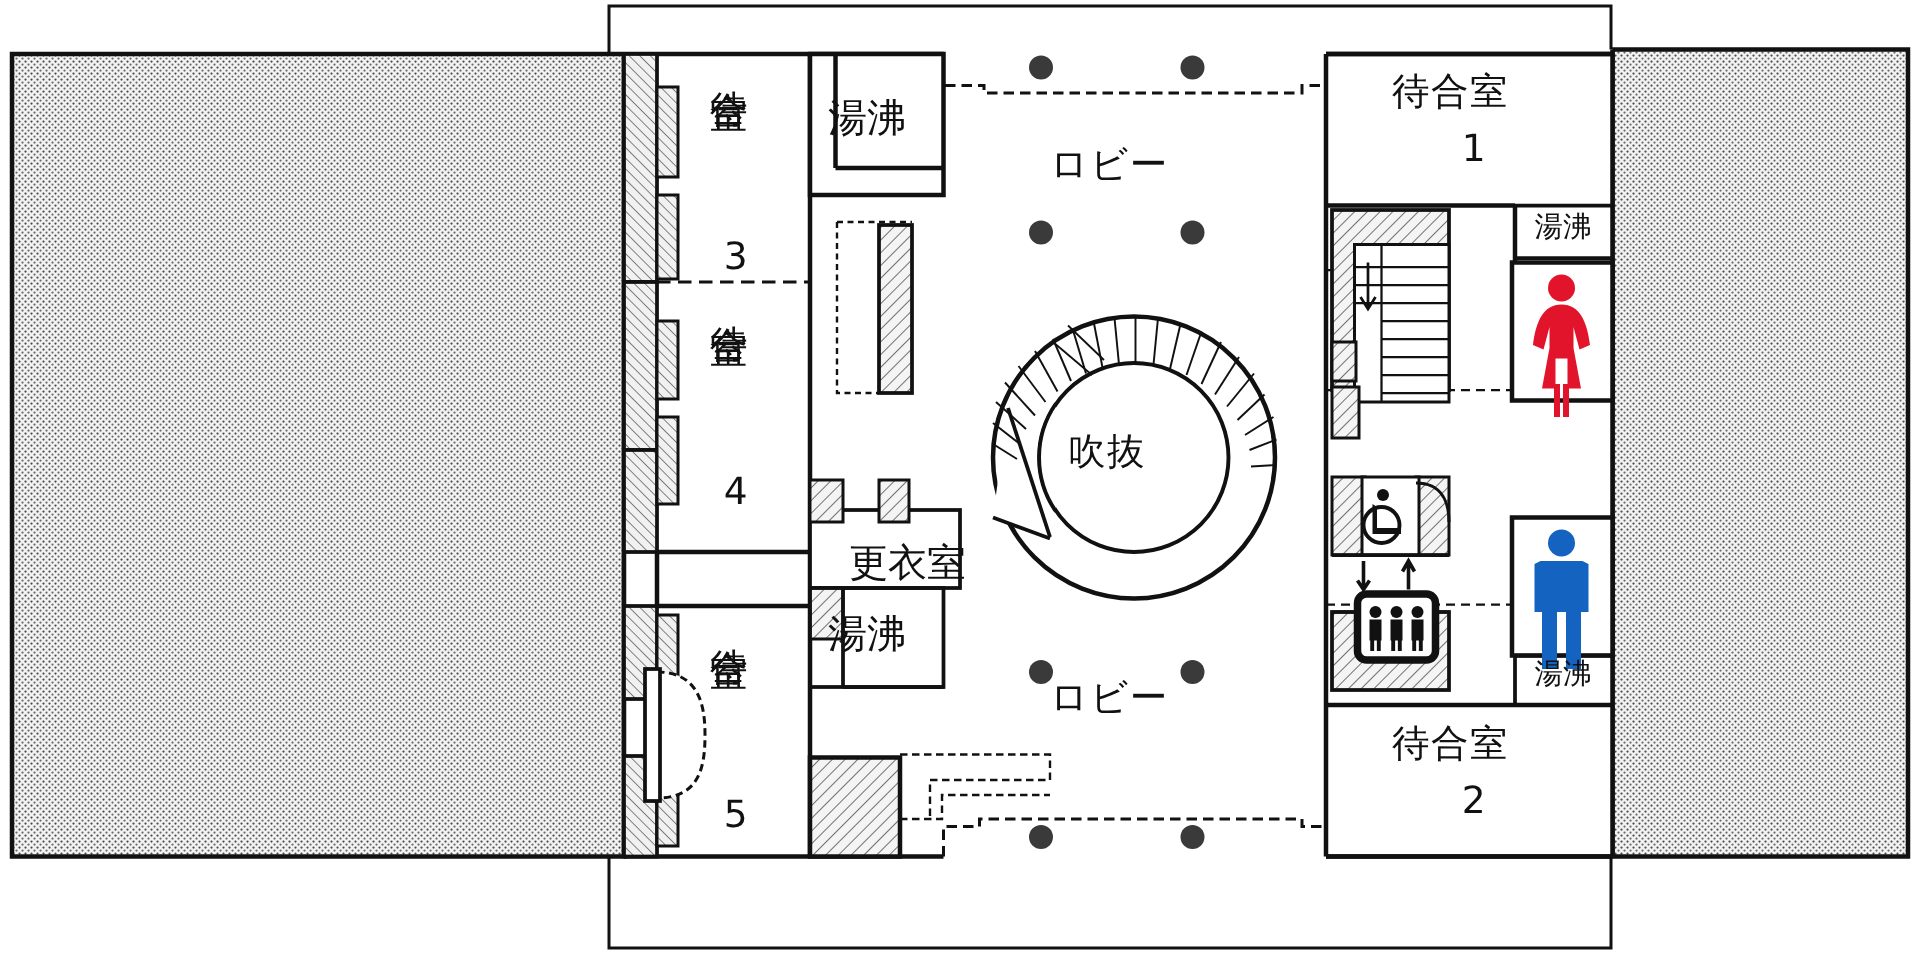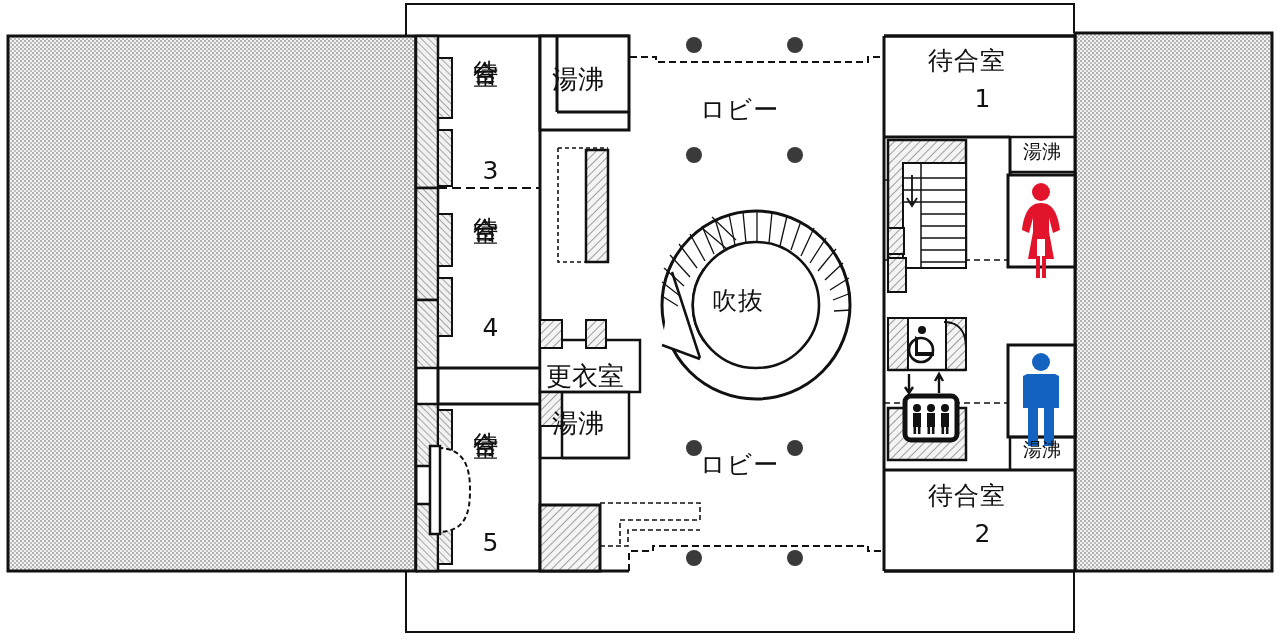--- a/index.html
+++ b/index.html
@@ -278,20 +278,20 @@
   <div class="lbl big" style="left:928px;top:86px;width:110px;text-align:center;"><span>1</span></div>
 
   <div class="lbl big" style="left:928px;top:483px;"><span>待合室</span></div>
   <div class="lbl big" style="left:928px;top:521px;width:110px;text-align:center;"><span>2</span></div>
 
   <div class="lbl big" style="left:700px;top:97px;"><span>ロビー</span></div>
   <div class="lbl big" style="left:700px;top:452px;"><span>ロビー</span></div>
 
   <div class="lbl big" style="left:712px;top:288px;text-align:center;"><span>吹抜</span></div>
 
-  <div class="lbl mid" style="left:546px;top:363px;"><span>更衣室</span></div>
+  <div class="lbl mid" style="left:566px;top:363px;"><span>更衣室</span></div>
 
   <div class="lbl mid" style="left:552px;top:66px;"><span>湯沸</span></div>
   <div class="lbl mid" style="left:552px;top:410px;"><span>湯沸</span></div>
   <div class="lbl small" style="left:1023px;top:142px;"><span>湯沸</span></div>
   <div class="lbl small" style="left:1023px;top:440px;"><span>湯沸</span></div>
 
 </div>
 
 </body></html>

